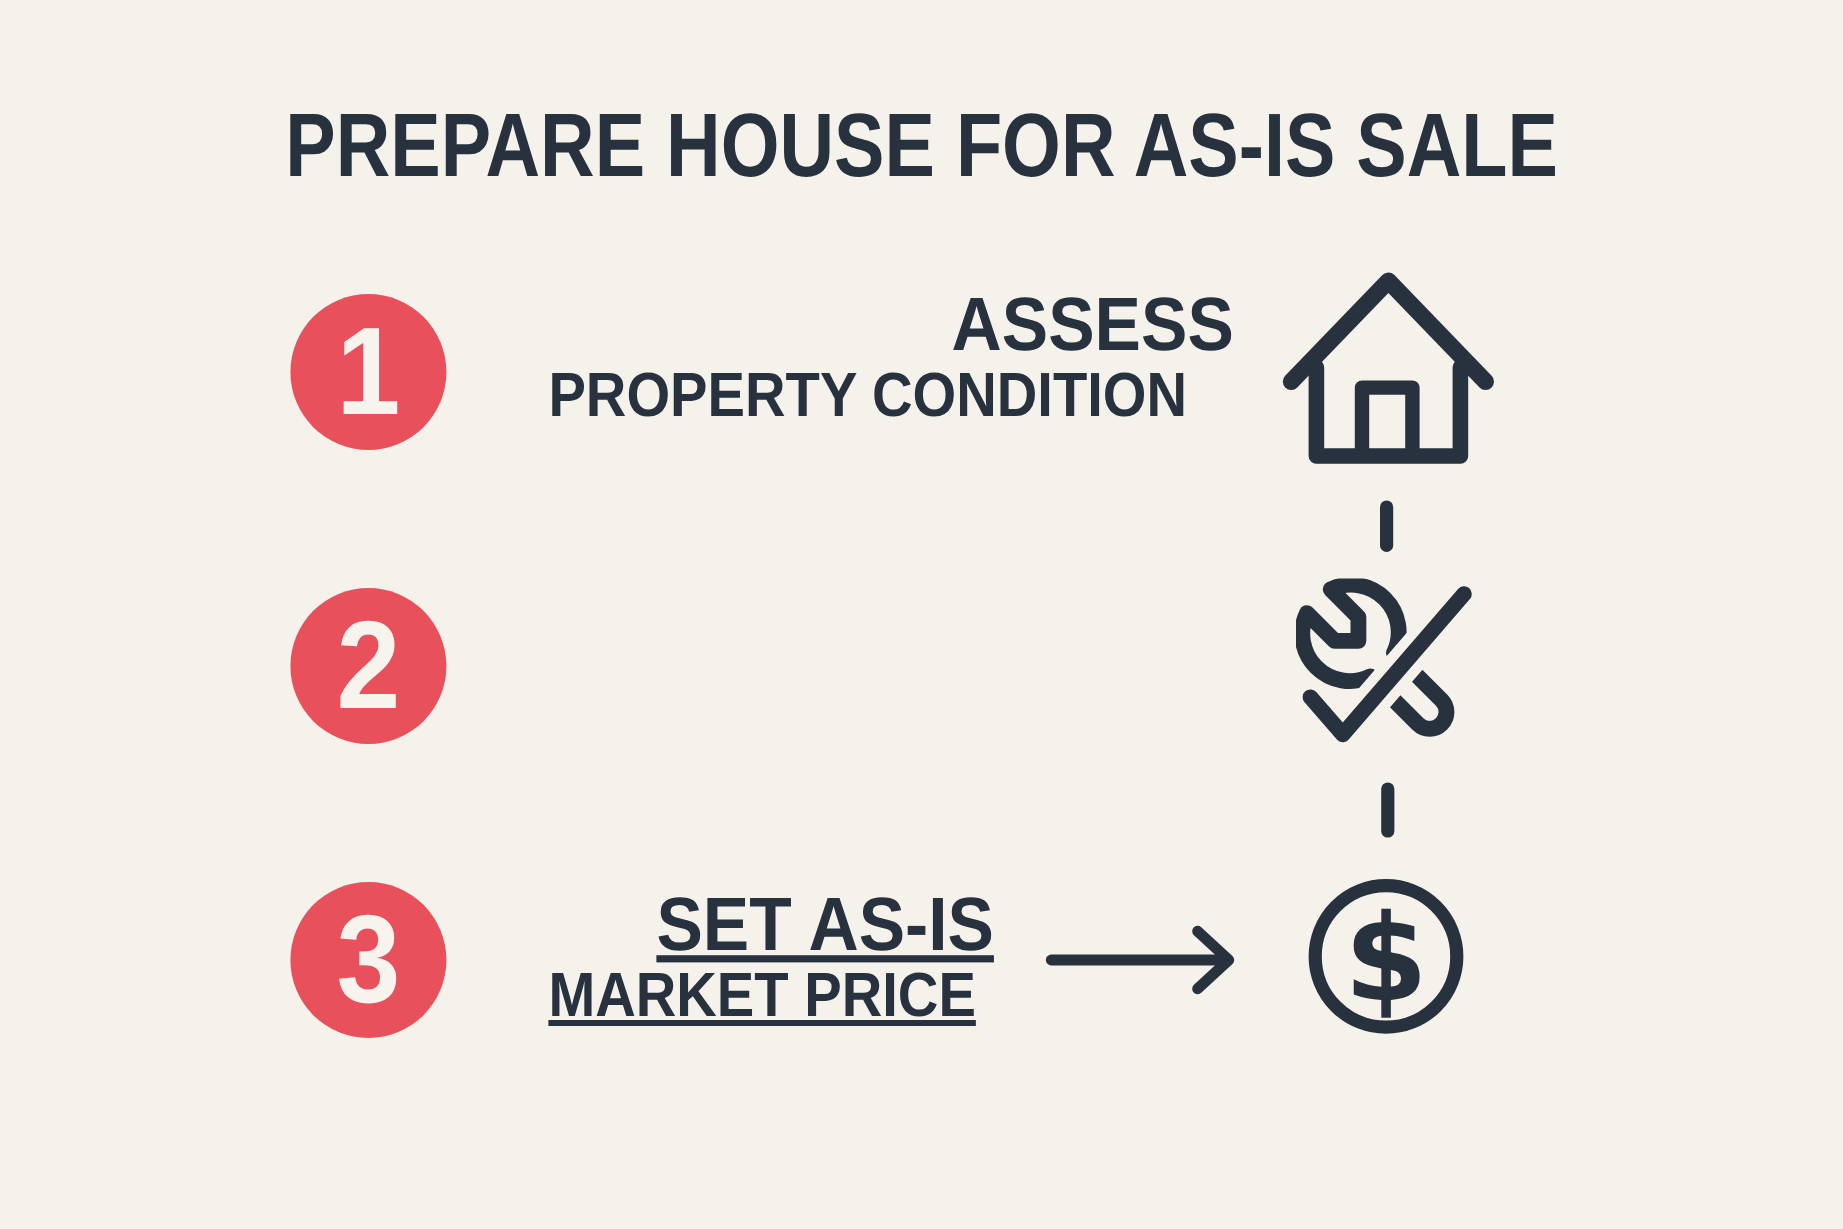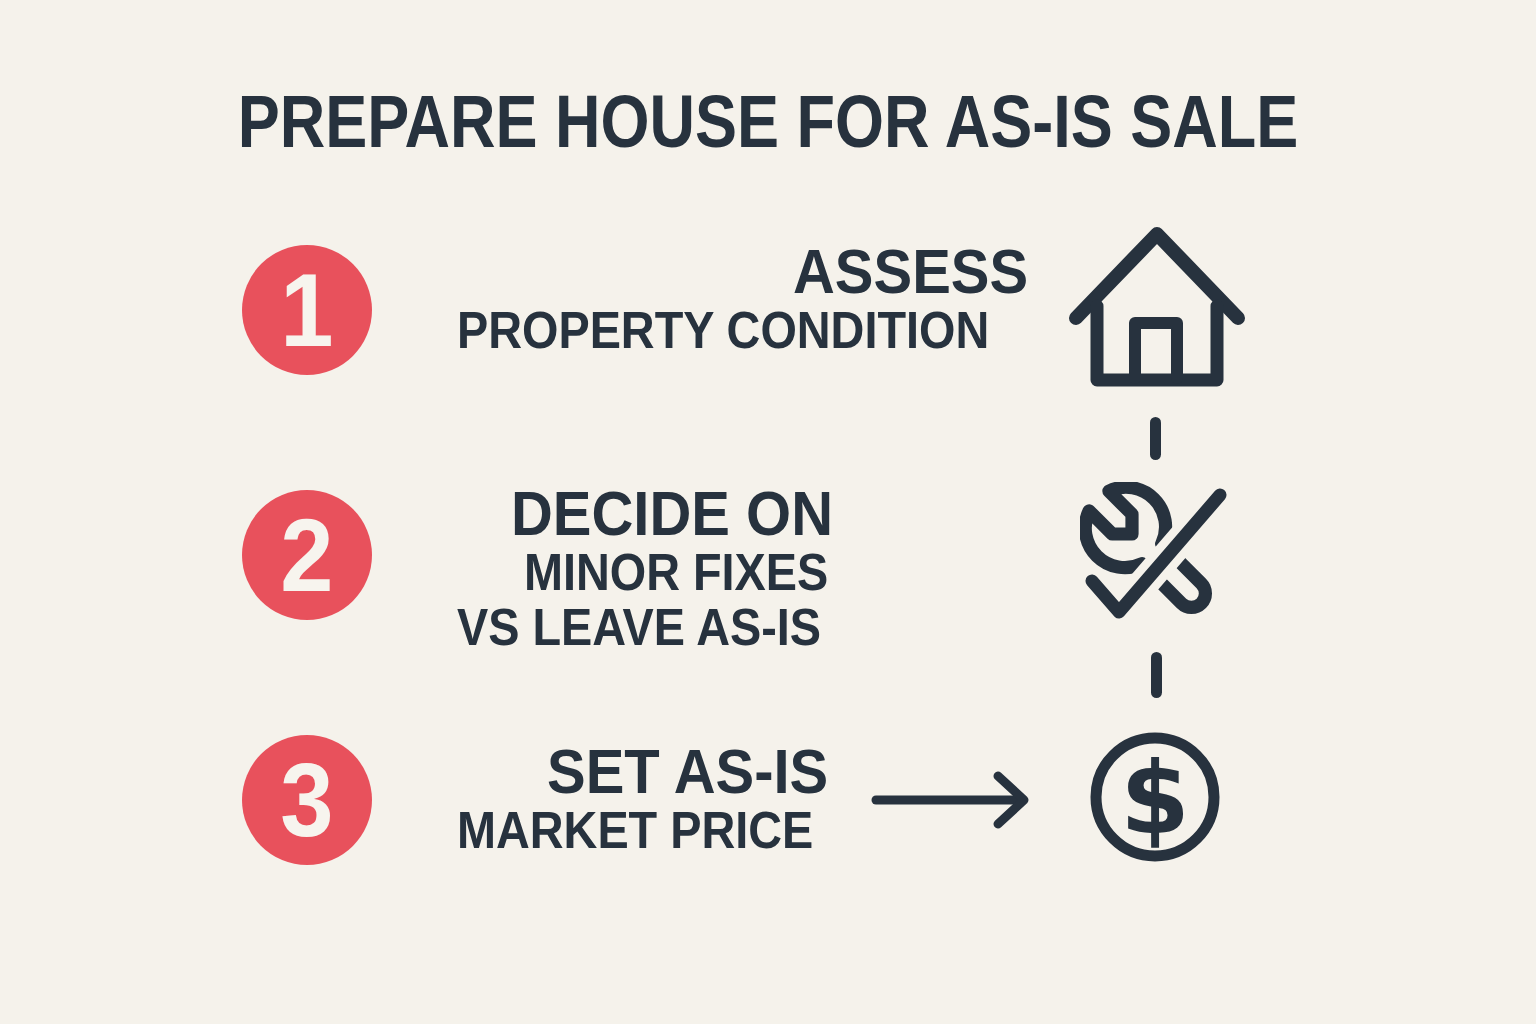--- a/index.html
+++ b/index.html
@@ -61,30 +61,25 @@
     <span>1</span>
   </div>
   <div class="step-text" style="top:240px;">
     <div class="step-heading">ASSESS</div>
     <div class="step-sub">PROPERTY CONDITION</div>
   </div>
 
   <div class="badge" style="top:490px;">
     <span>2</span>
   </div>
-  <div class="step-text" style="top:482px;">
-    <div class="step-heading">DECIDE ON</div>
-    <div class="step-sub">MINOR FIXES</div>
-    <div class="step-sub">VS LEAVE AS-IS</div>
-  </div>
 
   <div class="badge" style="top:735px;">
     <span>3</span>
   </div>
-  <div class="step-text" style="top:740px;">
+  <div class="step-text" style="top:740px;text-decoration:underline;">
     <div class="step-heading">SET AS-IS</div>
     <div class="step-sub">MARKET PRICE</div>
   </div>
 
   <svg class="icon" style="left:870px;top:768px;" width="170" height="64" viewBox="0 0 170 64">
     <path d="M 6,32 L 152,32" fill="none" stroke="#27323E" stroke-width="9" stroke-linecap="round"></path>
     <path d="M 128,8 L 154,32 L 128,56" fill="none" stroke="#27323E" stroke-width="9" stroke-linecap="round" stroke-linejoin="round"></path>
   </svg>
 
   <svg class="icon" style="left:1066px;top:226px;" width="180" height="162" viewBox="0 0 180 162">

